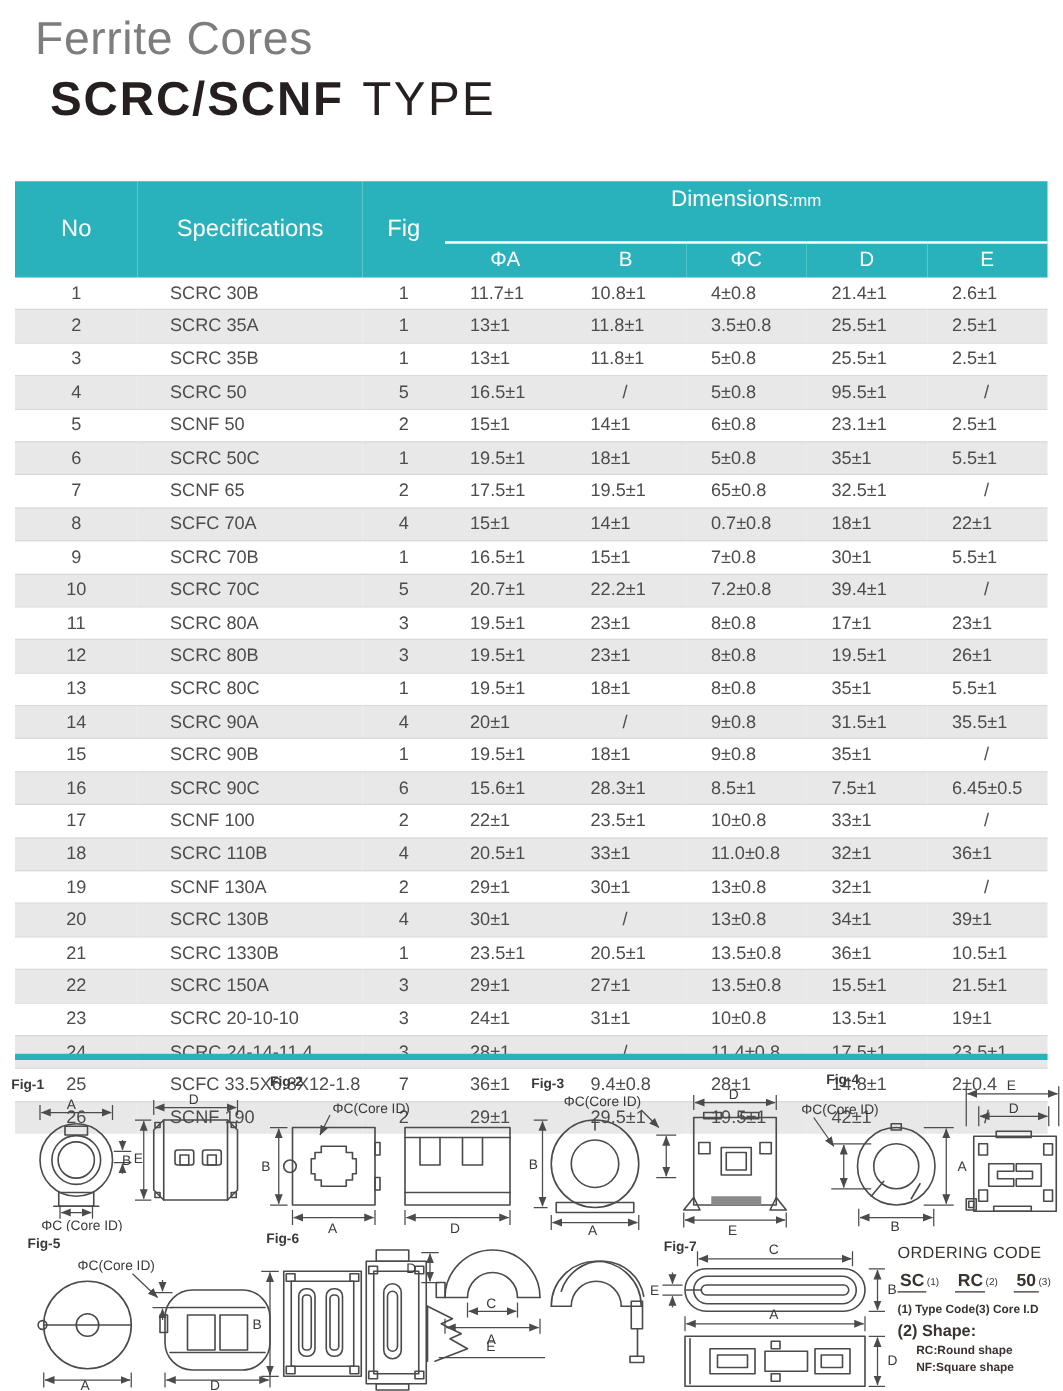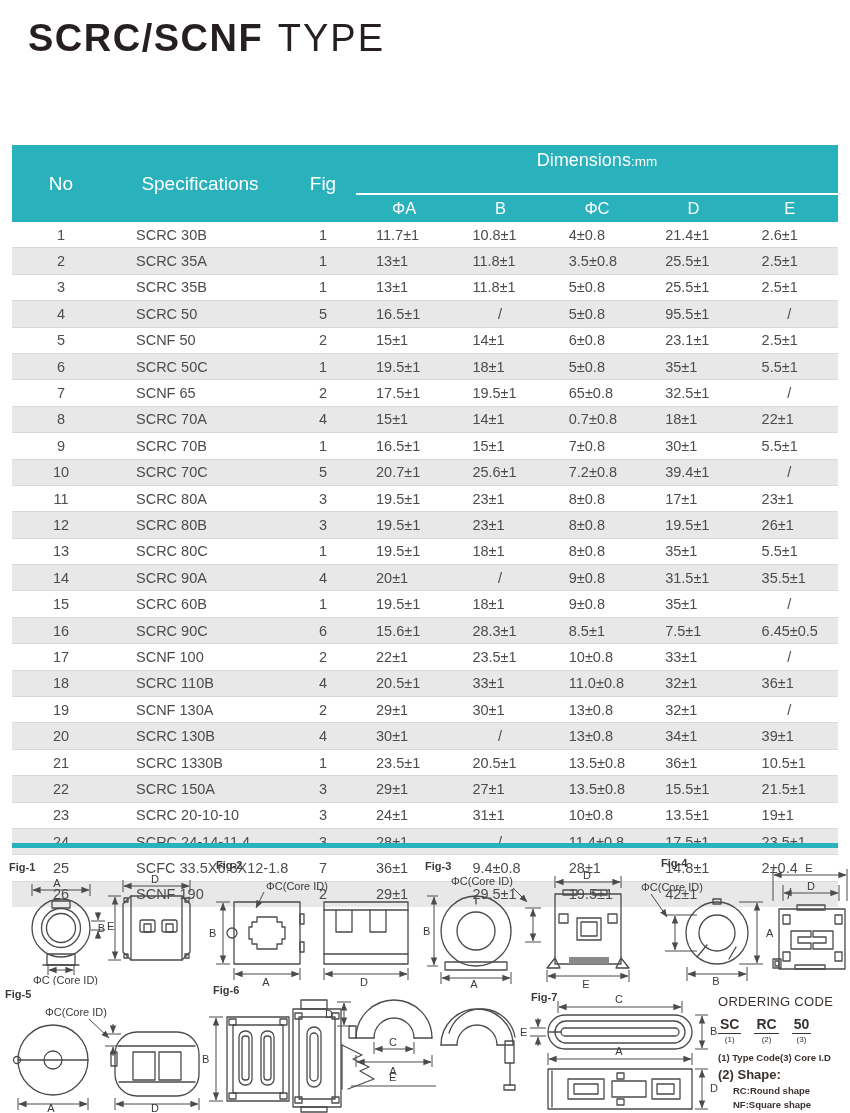--- a/index.html
+++ b/index.html
@@ -3,21 +3,21 @@
 <meta charset="utf-8">
 <style>
   html,body { margin:0; padding:0; background:#fff; }
   .page {
     position:relative; width:850px; height:1113px; background:#ffffff;
     font-family:"Liberation Sans", sans-serif; overflow:hidden;
   }
   
   .hd { position:absolute; left:28px; top:10px; }
   .hd h1 { margin:0; font-size:37px; font-weight:400; color:#7d7d7d; letter-spacing:.5px; }
-  .hd h2 { margin:7px 0 0 0; font-size:38px; color:#261f20; }
+  .hd h2 { margin:7px 0 0 12px; font-size:38px; color:#261f20; }
   .t2b { font-weight:bold; letter-spacing:1.5px; }
   .t2r { font-weight:400; letter-spacing:2px; margin-left:4px; }
 
   
   table.spec { position:absolute; left:12px; top:145px; width:826px;
     border-collapse:collapse; table-layout:fixed; }
   thead th { background:#2ab2bc; color:#fff; font-weight:400; padding:0; }
   tr.mainhead th { font-size:19px; height:30px; vertical-align:middle; }
   th.c-dims { vertical-align:bottom; border-bottom:2px solid #ffffff; padding-bottom:18px; }
   .dims-big { font-size:18px; }
@@ -40,41 +40,42 @@
   .fillbar { fill:#8a8a8a; stroke:none; }
   .fig text { fill:#3a3a3a; font-family:"Liberation Sans",sans-serif; font-size:11px; }
   .figlab { font-size:11.5px; fill:#3c3c3c; font-weight:bold; }
   .corelab { font-size:11px; }
   .sm { font-size:10px; }
 
   
   .ordering { position:absolute; left:718px; top:994px; width:132px; color:#39322f; }
   .oc-title { font-size:13px; font-weight:normal; letter-spacing:.3px; }
   .oc-code { margin-top:7px; display:flex; gap:13px; }
-  .oc-col { display:flex; flex-direction:column; align-items:center; }
+  .oc-col { display:flex; flex-direction:row; align-items:center; }
   .oc-part { font-size:14px; font-weight:bold; border-bottom:1.5px solid #39322f; padding:0 2px 1px; }
   .oc-num { font-size:8px; margin-top:1px; }
   .oc-note-row { display:flex; font-size:9.5px; font-weight:bold; margin-top:8px; }
   .oc-note { font-size:13px; font-weight:bold; margin-top:4px; }
   .oc-shape { font-size:9.5px; font-weight:bold; margin-left:15px; margin-top:3px; }
 </style>
 </head>
 <body>
 
 <div class="page">
 
   <svg width="0" height="0" style="position:absolute" aria-hidden="true">
     <defs>
       <marker id="ah" viewBox="0 0 10 10" refX="9.5" refY="5" markerWidth="8" markerHeight="8" orient="auto-start-reverse">
         <path d="M0,1 L10,5 L0,9 Z" fill="#4b4b4b"></path>
       </marker>
     </defs>
   </svg>
 
   <div class="hd">
+    <h1>Ferrite Cores</h1>
     <h2>
       <span class="t2b">SCRC/SCNF</span>
       <span class="t2r">TYPE</span>
     </h2>
   </div>
 
   <table class="spec">
     <colgroup>
       <col style="width:98px">
         <col style="width:180px">
@@ -166,21 +167,21 @@
           <td class="c-spec">SCNF 65</td>
           <td class="c-fig">2</td>
           <td class="c-a">17.5±1</td>
           <td class="c-b">19.5±1</td>
           <td class="c-c">65±0.8</td>
           <td class="c-d">32.5±1</td>
           <td class="c-e slash">/</td>
         </tr>
         <tr>
           <td class="c-no">8</td>
-          <td class="c-spec">SCRC 70A</td>
+          <td class="c-spec">SCFC 70A</td>
           <td class="c-fig">4</td>
           <td class="c-a">15±1</td>
           <td class="c-b">14±1</td>
           <td class="c-c">0.7±0.8</td>
           <td class="c-d">18±1</td>
           <td class="c-e">22±1</td>
         </tr>
         <tr>
           <td class="c-no">9</td>
           <td class="c-spec">SCRC 70B</td>
@@ -189,21 +190,21 @@
           <td class="c-b">15±1</td>
           <td class="c-c">7±0.8</td>
           <td class="c-d">30±1</td>
           <td class="c-e">5.5±1</td>
         </tr>
         <tr>
           <td class="c-no">10</td>
           <td class="c-spec">SCRC 70C</td>
           <td class="c-fig">5</td>
           <td class="c-a">20.7±1</td>
-          <td class="c-b">25.6±1</td>
+          <td class="c-b">22.2±1</td>
           <td class="c-c">7.2±0.8</td>
           <td class="c-d">39.4±1</td>
           <td class="c-e slash">/</td>
         </tr>
         <tr>
           <td class="c-no">11</td>
           <td class="c-spec">SCRC 80A</td>
           <td class="c-fig">3</td>
           <td class="c-a">19.5±1</td>
           <td class="c-b">23±1</td>
@@ -236,21 +237,21 @@
           <td class="c-spec">SCRC 90A</td>
           <td class="c-fig">4</td>
           <td class="c-a">20±1</td>
           <td class="c-b slash">/</td>
           <td class="c-c">9±0.8</td>
           <td class="c-d">31.5±1</td>
           <td class="c-e">35.5±1</td>
         </tr>
         <tr>
           <td class="c-no">15</td>
-          <td class="c-spec">SCRC 60B</td>
+          <td class="c-spec">SCRC 90B</td>
           <td class="c-fig">1</td>
           <td class="c-a">19.5±1</td>
           <td class="c-b">18±1</td>
           <td class="c-c">9±0.8</td>
           <td class="c-d">35±1</td>
           <td class="c-e slash">/</td>
         </tr>
         <tr>
           <td class="c-no">16</td>
           <td class="c-spec">SCRC 90C</td>
@@ -516,21 +517,21 @@
         <line class="dim" x1="206" y1="14" x2="206" y2="46"></line>
       <line class="dim" x1="133" y1="20" x2="205" y2="20" marker-start="url(#ah)" marker-end="url(#ah)"></line>
       <text x="168" y="17" text-anchor="middle">E</text>
       <line class="dim" x1="142" y1="30" x2="142" y2="46"></line>
         <line class="dim" x1="198" y1="30" x2="198" y2="46"></line>
       <line class="dim" x1="143" y1="38" x2="197" y2="38" marker-start="url(#ah)" marker-end="url(#ah)"></line>
       <text x="170" y="35" text-anchor="middle">D</text>
     </svg>
   </div>
 
-  <div class="fig" style="left:1px;top:986px;width:200px;height:127px">
+  <div class="fig" style="left:18px;top:986px;width:200px;height:127px">
     <svg viewBox="0 0 200 127">
       <text class="figlab" x="4" y="12">Fig-5</text>
       <text class="corelab" x="44" y="30">ΦC(Core ID)</text>
       <line class="dim" x1="88" y1="33" x2="108" y2="52" marker-end="url(#ah)"></line>
       <line class="dim" x1="104" y1="48" x2="120" y2="48"></line>
         <line class="dim" x1="104" y1="60" x2="120" y2="60"></line>
       <line class="dim" x1="112" y1="38" x2="112" y2="47" marker-end="url(#ah)"></line>
       <line class="dim" x1="112" y1="70" x2="112" y2="61" marker-end="url(#ah)"></line>
       <circle class="ln" cx="52" cy="74" r="35"></circle>
       <circle class="ln" cx="52" cy="74" r="9"></circle>

